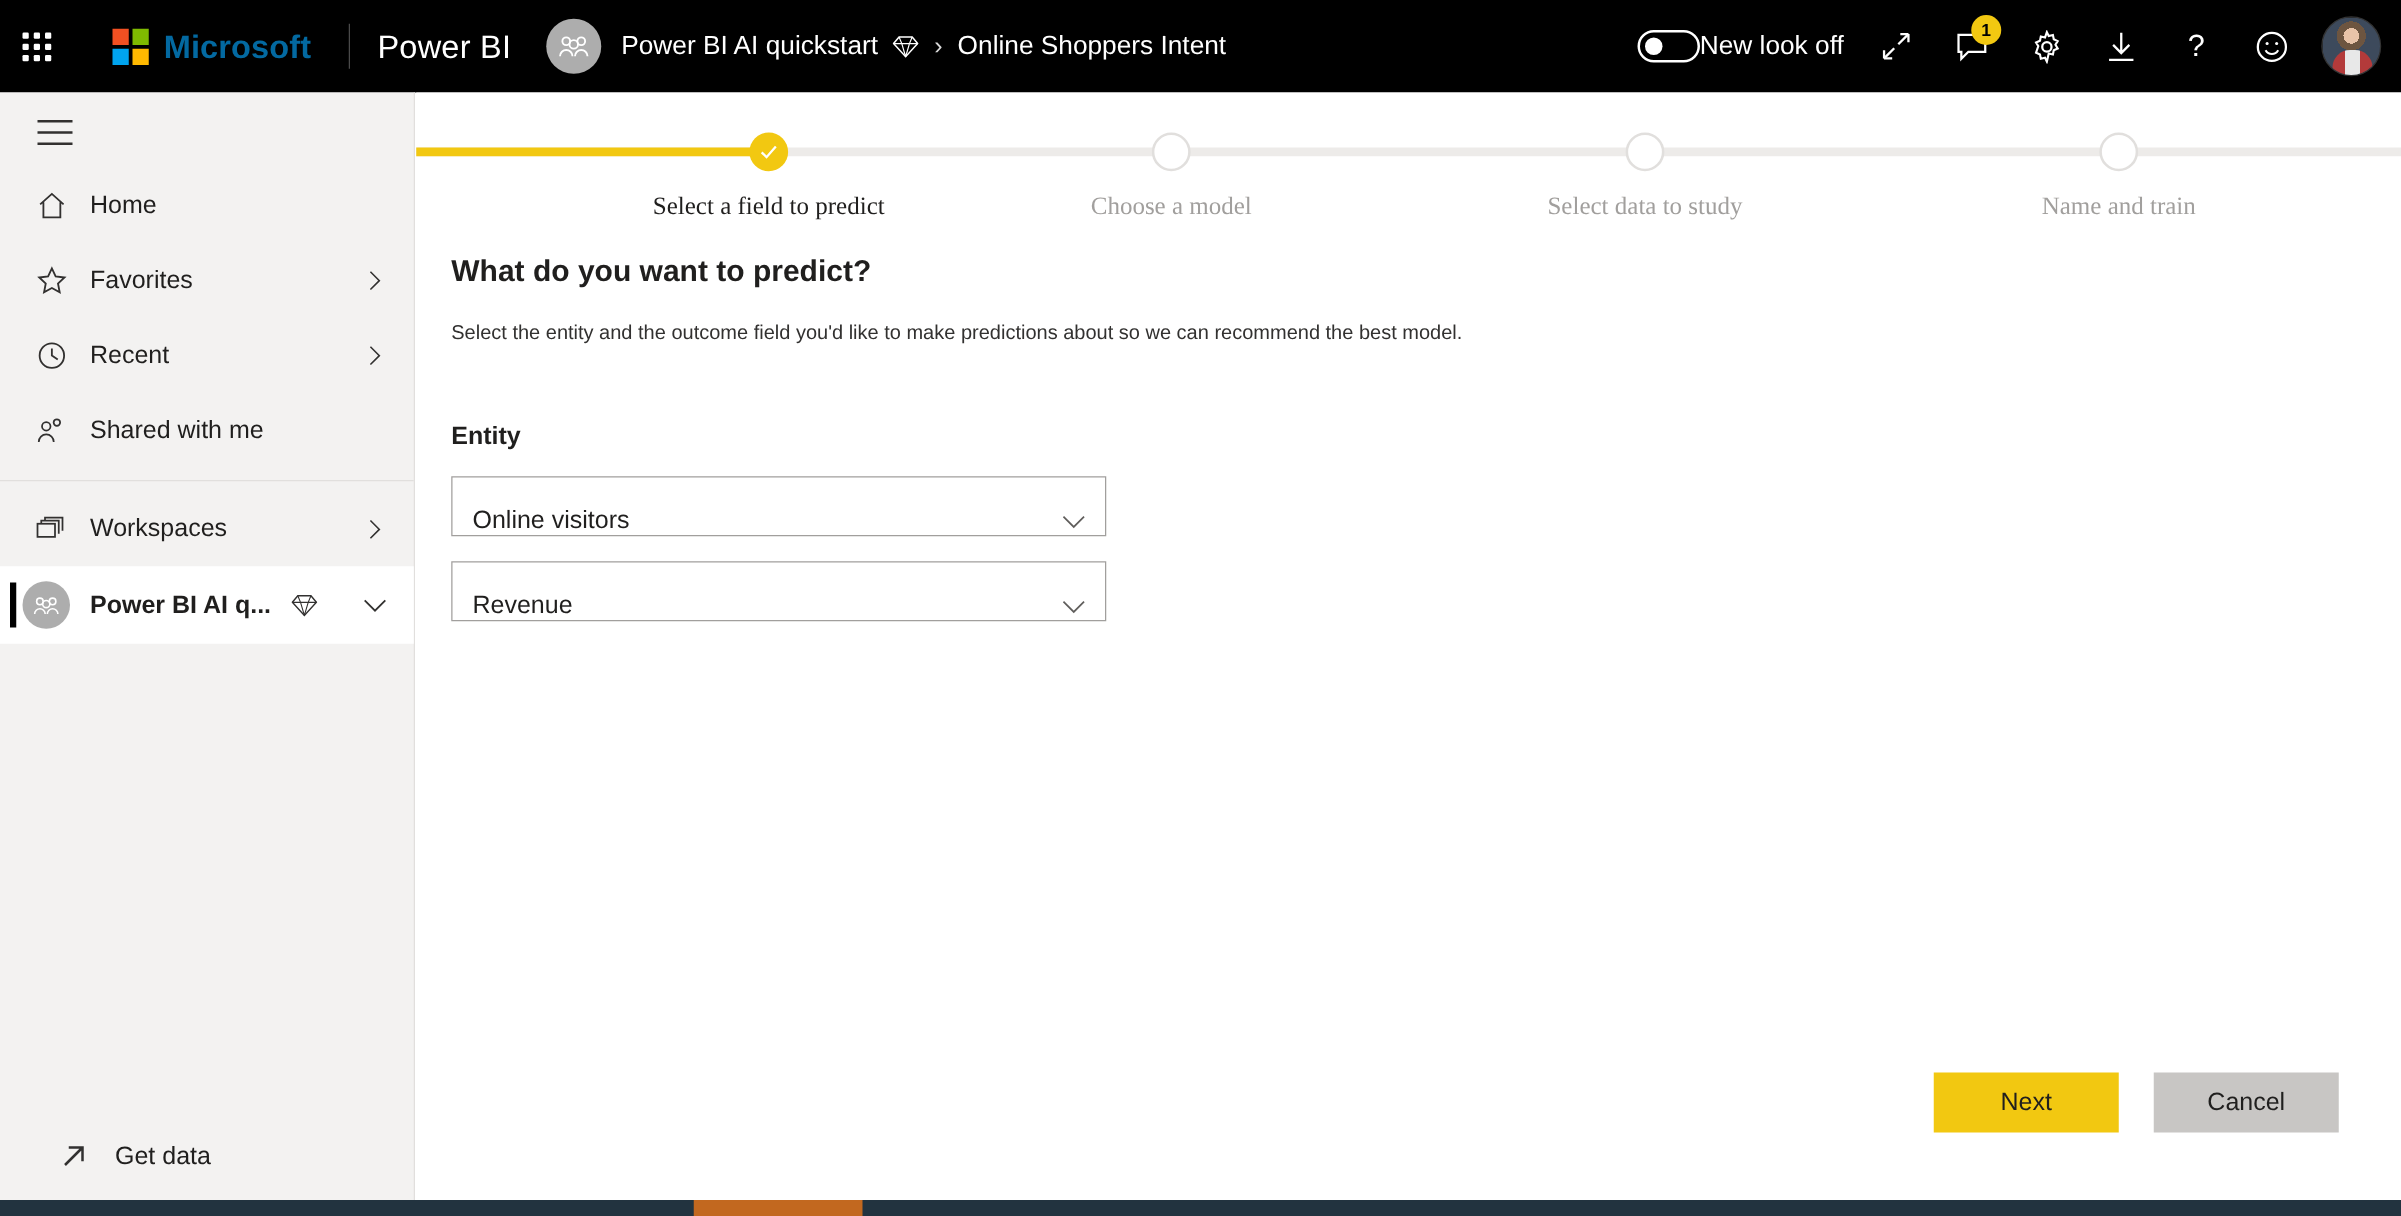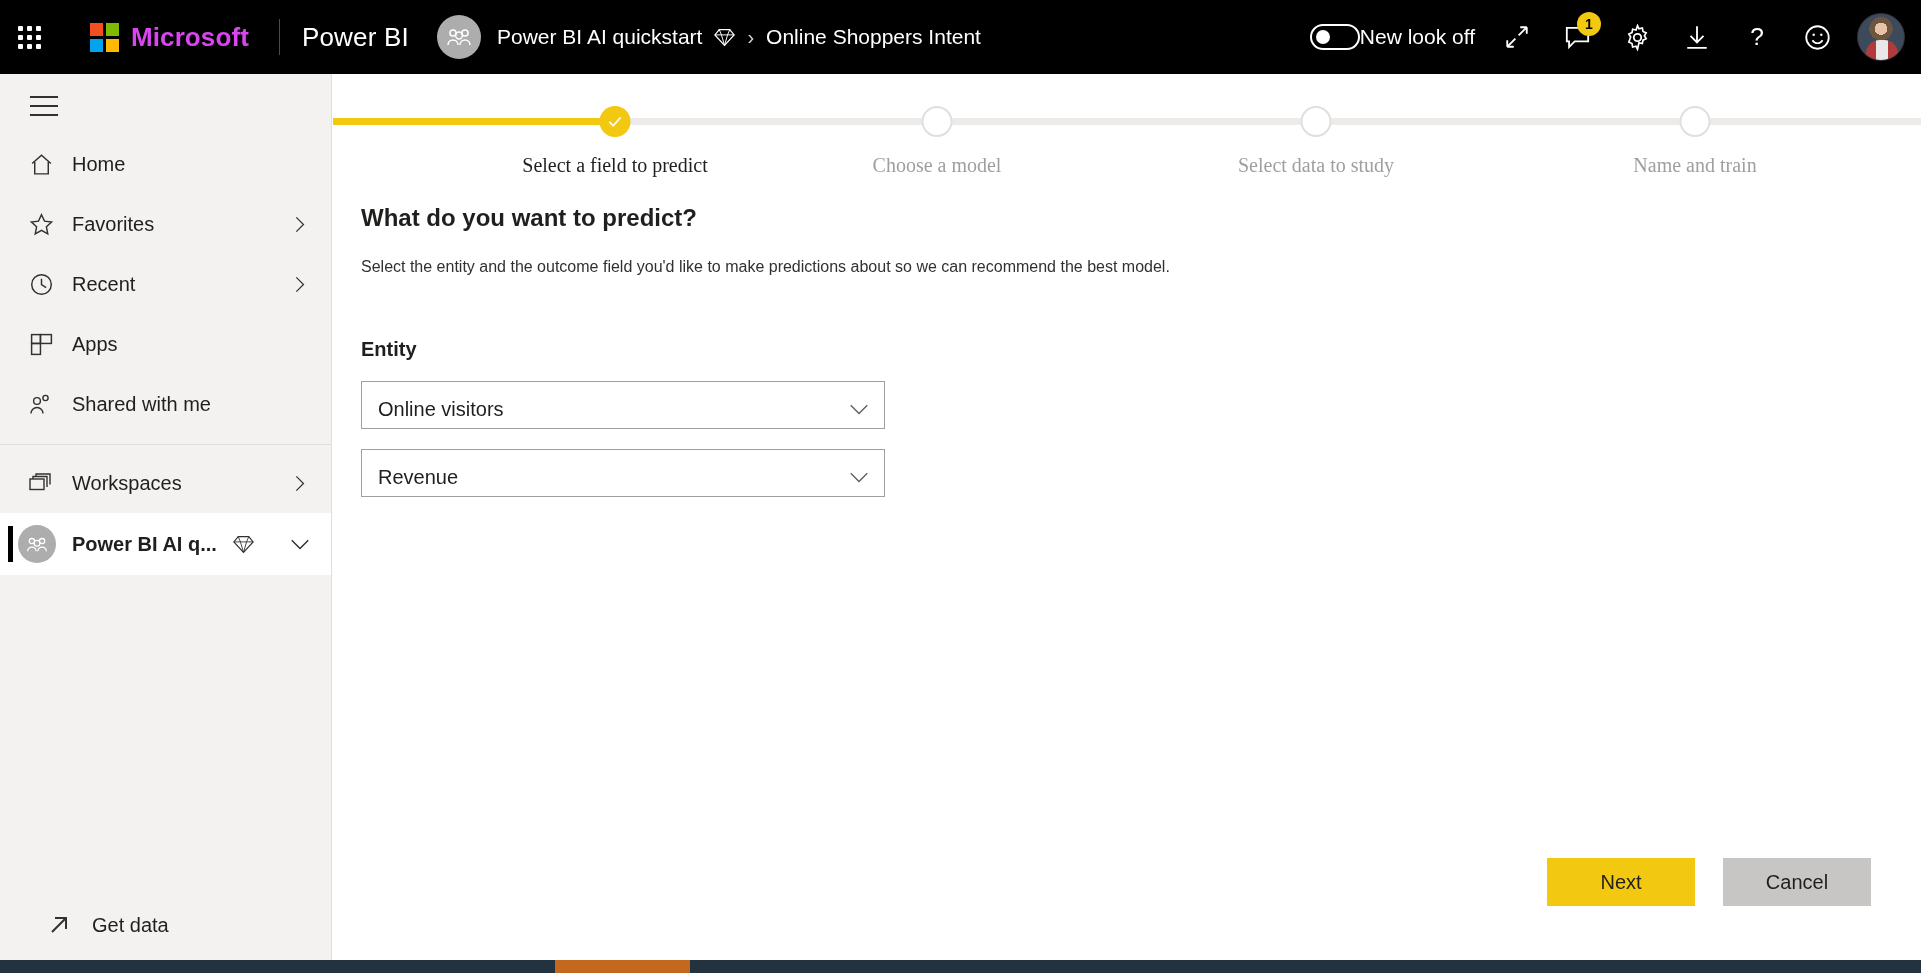--- a/index.html
+++ b/index.html
@@ -29,21 +29,21 @@
   }
   .waffle-grid i { display: block; width: 5px; height: 5px; background: #ffffff; border-radius: 1px; }
 
   .ms-logo-wrap { display: flex; align-items: center; margin-left: 32px; cursor: pointer; }
   .ms-squares { display: grid; grid-template-columns: 13px 13px; grid-template-rows: 13px 13px; gap: 3px; }
   .ms-squares i { display: block; width: 13px; height: 13px; }
   .ms-squares i:nth-child(1) { background: #f25022; }
   .ms-squares i:nth-child(2) { background: #7fba00; }
   .ms-squares i:nth-child(3) { background: #00a4ef; }
   .ms-squares i:nth-child(4) { background: #ffb900; }
-  .ms-word { color: #d946ef; font-size: 26px; margin-left: 12px; letter-spacing: 0.1px; font-weight: 600; }
+  .ms-word { color: #0369a1; font-size: 26px; margin-left: 12px; letter-spacing: 0.1px; font-weight: 600; }
 
   .hdr-divider { width: 1px; height: 36px; background: #4a4a4a; margin: 0 22px 0 30px; }
   .pbi-name { color: #ffffff; font-size: 26px; font-weight: 400; letter-spacing: 0.2px; cursor: pointer; }
 
   .ws-avatar {
     width: 44px; height: 44px; border-radius: 50%;
     background: #adadad; margin-left: 28px;
     display: flex; align-items: center; justify-content: center;
     flex: 0 0 auto;
   }
@@ -152,21 +152,21 @@
   .step-label.inactive { color: #a19f9d; }
 
   
   .form-area { position: absolute; left: 28px; top: 130px; width: 1500px; }
   .form-title { font-size: 24px; font-weight: 700; color: #201f1e; }
   .form-desc { font-size: 16px; color: #323130; margin-top: 26px; }
   .field-label { font-size: 20px; font-weight: 700; color: #201f1e; margin-top: 62px; }
   .dropdown {
     margin-top: 20px; width: 524px; height: 48px;
     border: 1px solid #a19f9d; background: #ffffff;
-    display: flex; align-items: flex-start; padding: 16px 14px 0 16px; cursor: pointer;
+    display: flex; align-items: flex-end; padding: 16px 14px 0 16px; cursor: pointer;
   }
   .dd-value { font-size: 20px; color: #201f1e; }
   .dd-chev { margin-left: auto; display: flex; align-items: center; }
 
   
   .footer-btns {
     position: absolute; right: 50px; bottom: 54px; display: flex; gap: 28px;
   }
   .btn {
     width: 148px; height: 48px; border: none; cursor: pointer;
@@ -340,30 +340,20 @@
         </svg>
       </span>
       <span class="nav-label">Recent</span>
       <span class="nav-chev">
         <svg width="19" height="19" viewBox="0 0 24 24">
             <path d="M8 3l9 9-9 9" fill="none" stroke="#323130" stroke-width="1.6"></path>
           </svg>
       </span>
     </div>
 
-    <div class="nav-item">
-      <span class="nav-ico">
-        <svg width="25" height="25" viewBox="0 0 24 24">
-          <rect x="2.5" y="2.5" width="8.5" height="8.5" fill="none" stroke="#323130" stroke-width="1.4"></rect>
-          <rect x="11" y="2.5" width="10.5" height="8.5" fill="none" stroke="#323130" stroke-width="1.4"></rect>
-          <rect x="2.5" y="11" width="8.5" height="10.5" fill="none" stroke="#323130" stroke-width="1.4"></rect>
-        </svg>
-      </span>
-      <span class="nav-label">Apps</span>
-    </div>
 
     <div class="nav-item">
       <span class="nav-ico">
         <svg width="26" height="25" viewBox="0 0 26 24">
           <circle cx="9" cy="8.5" r="3.4" fill="none" stroke="#323130" stroke-width="1.4"></circle>
           <circle cx="17.5" cy="5.5" r="2.6" fill="none" stroke="#323130" stroke-width="1.4"></circle>
           <path d="M3 21c0-3.4 2.7-6 6-6s6 2.6 6 6" fill="none" stroke="#323130" stroke-width="1.4"></path>
         </svg>
       </span>
       <span class="nav-label">Shared with me</span>

